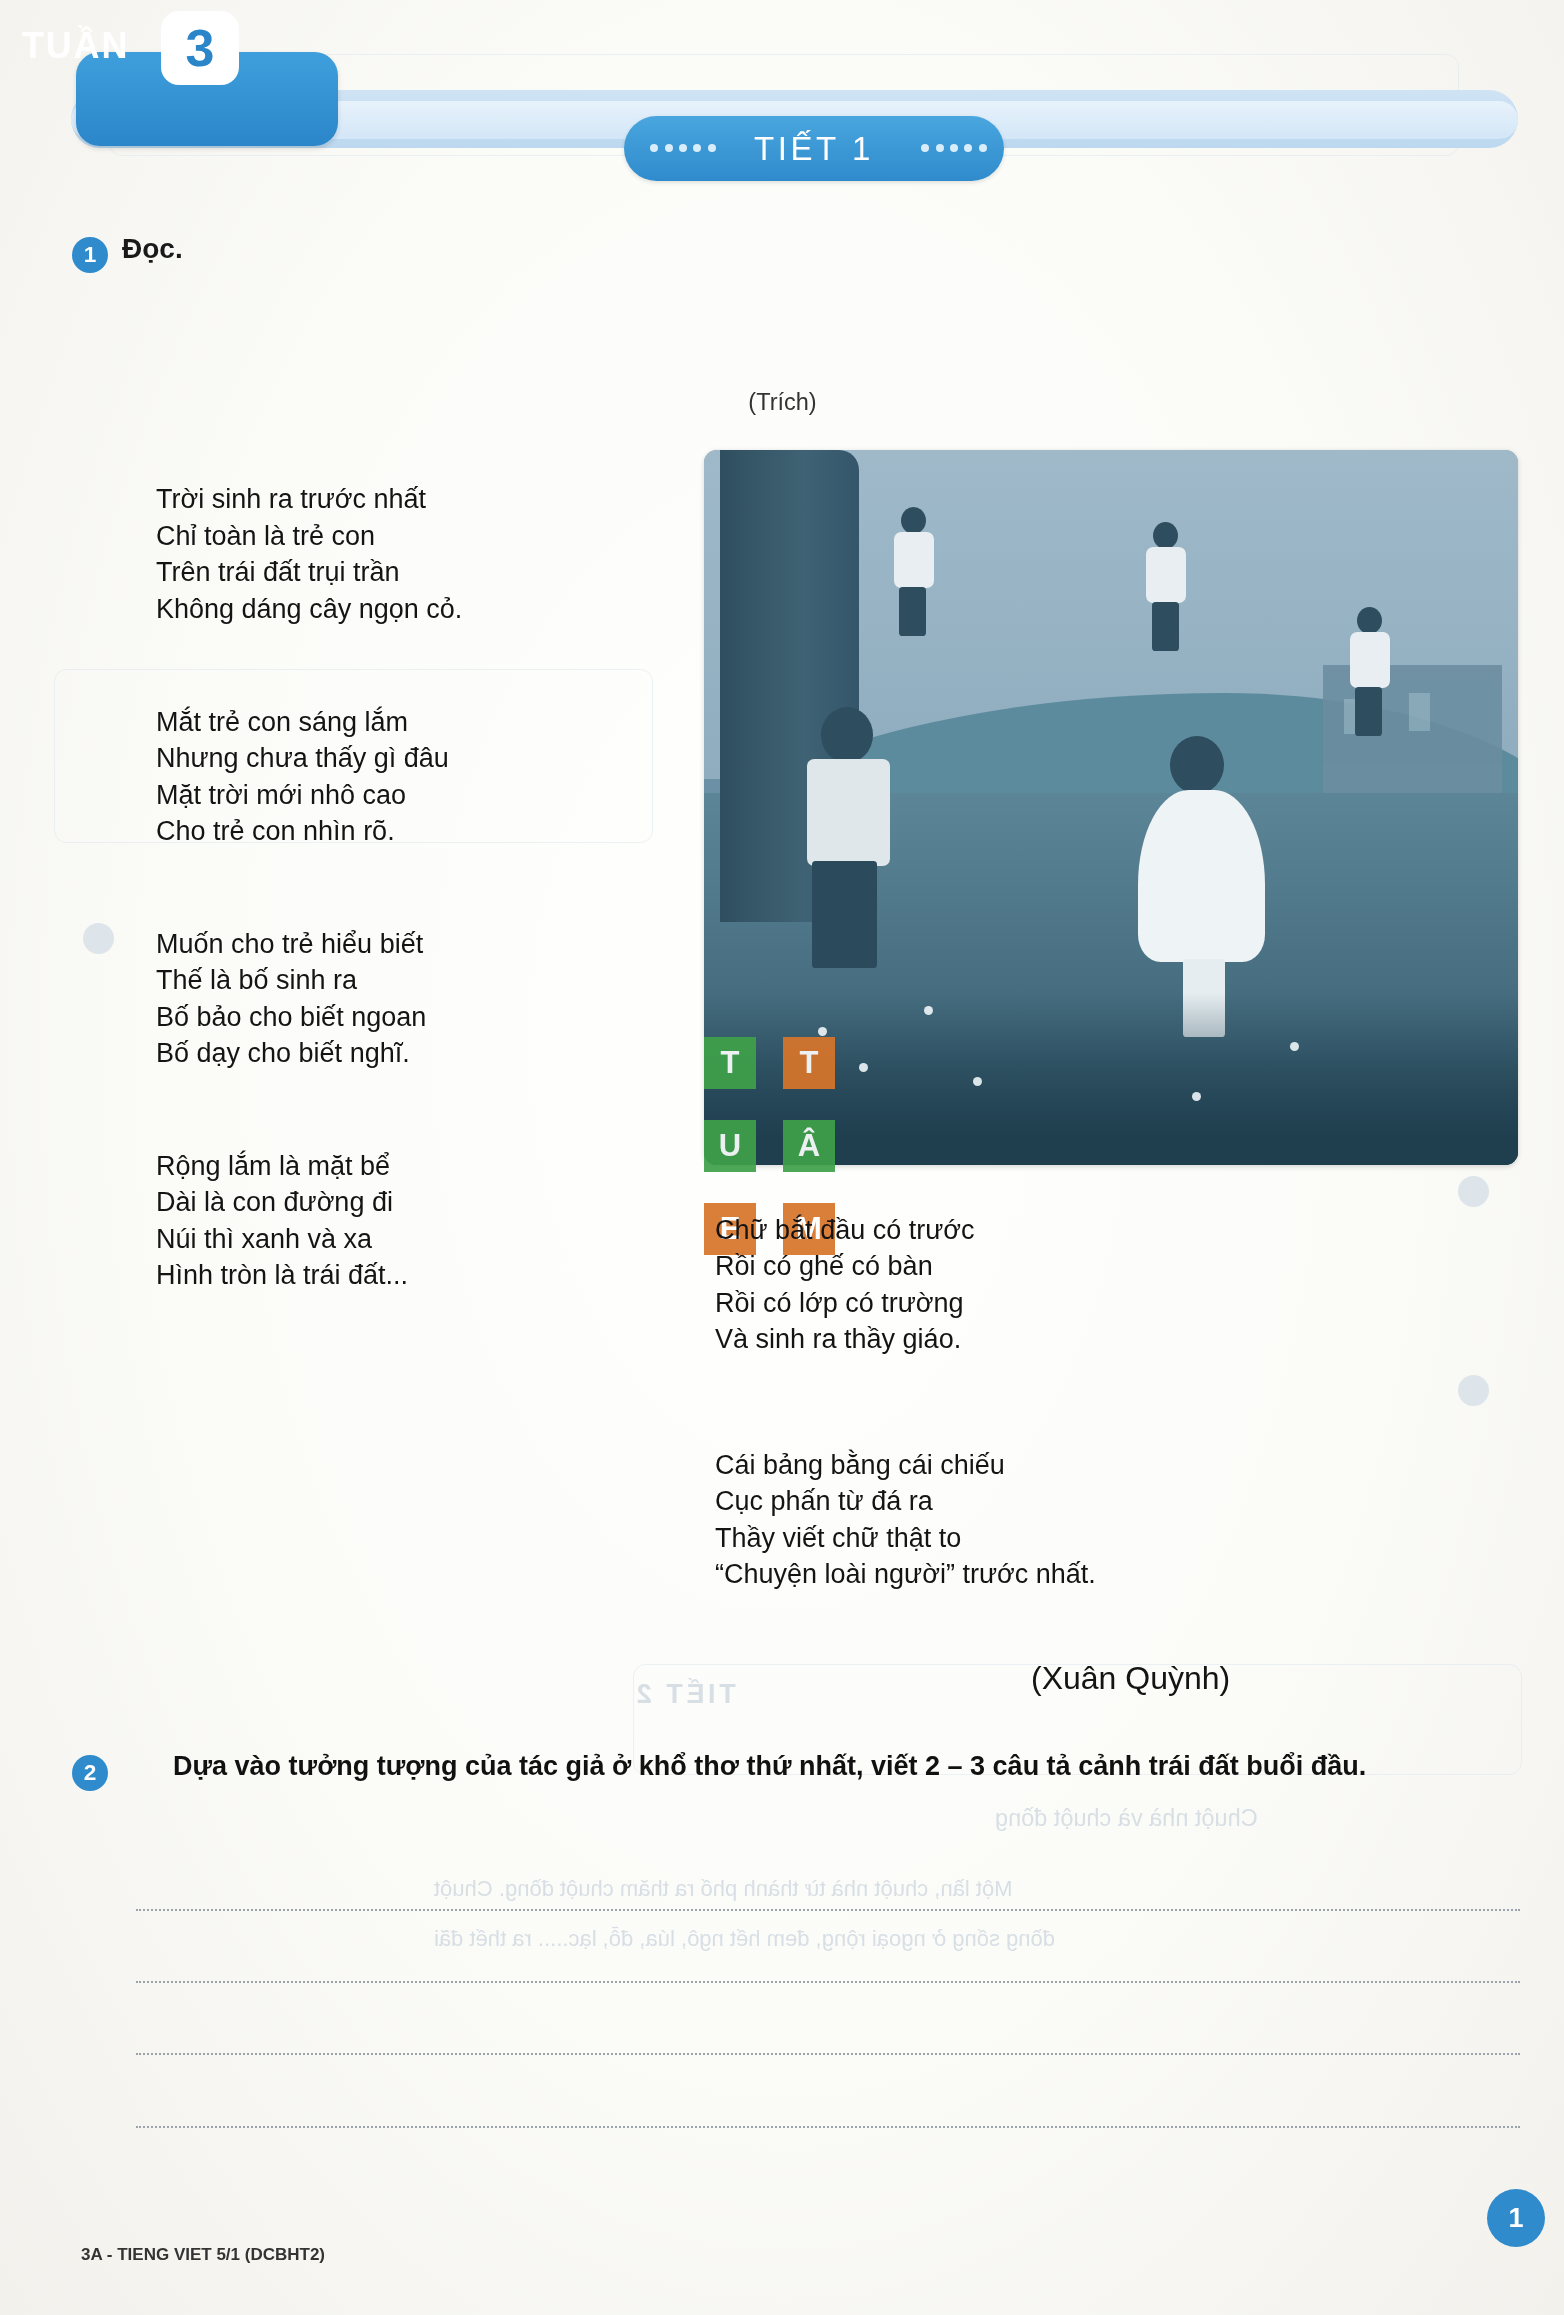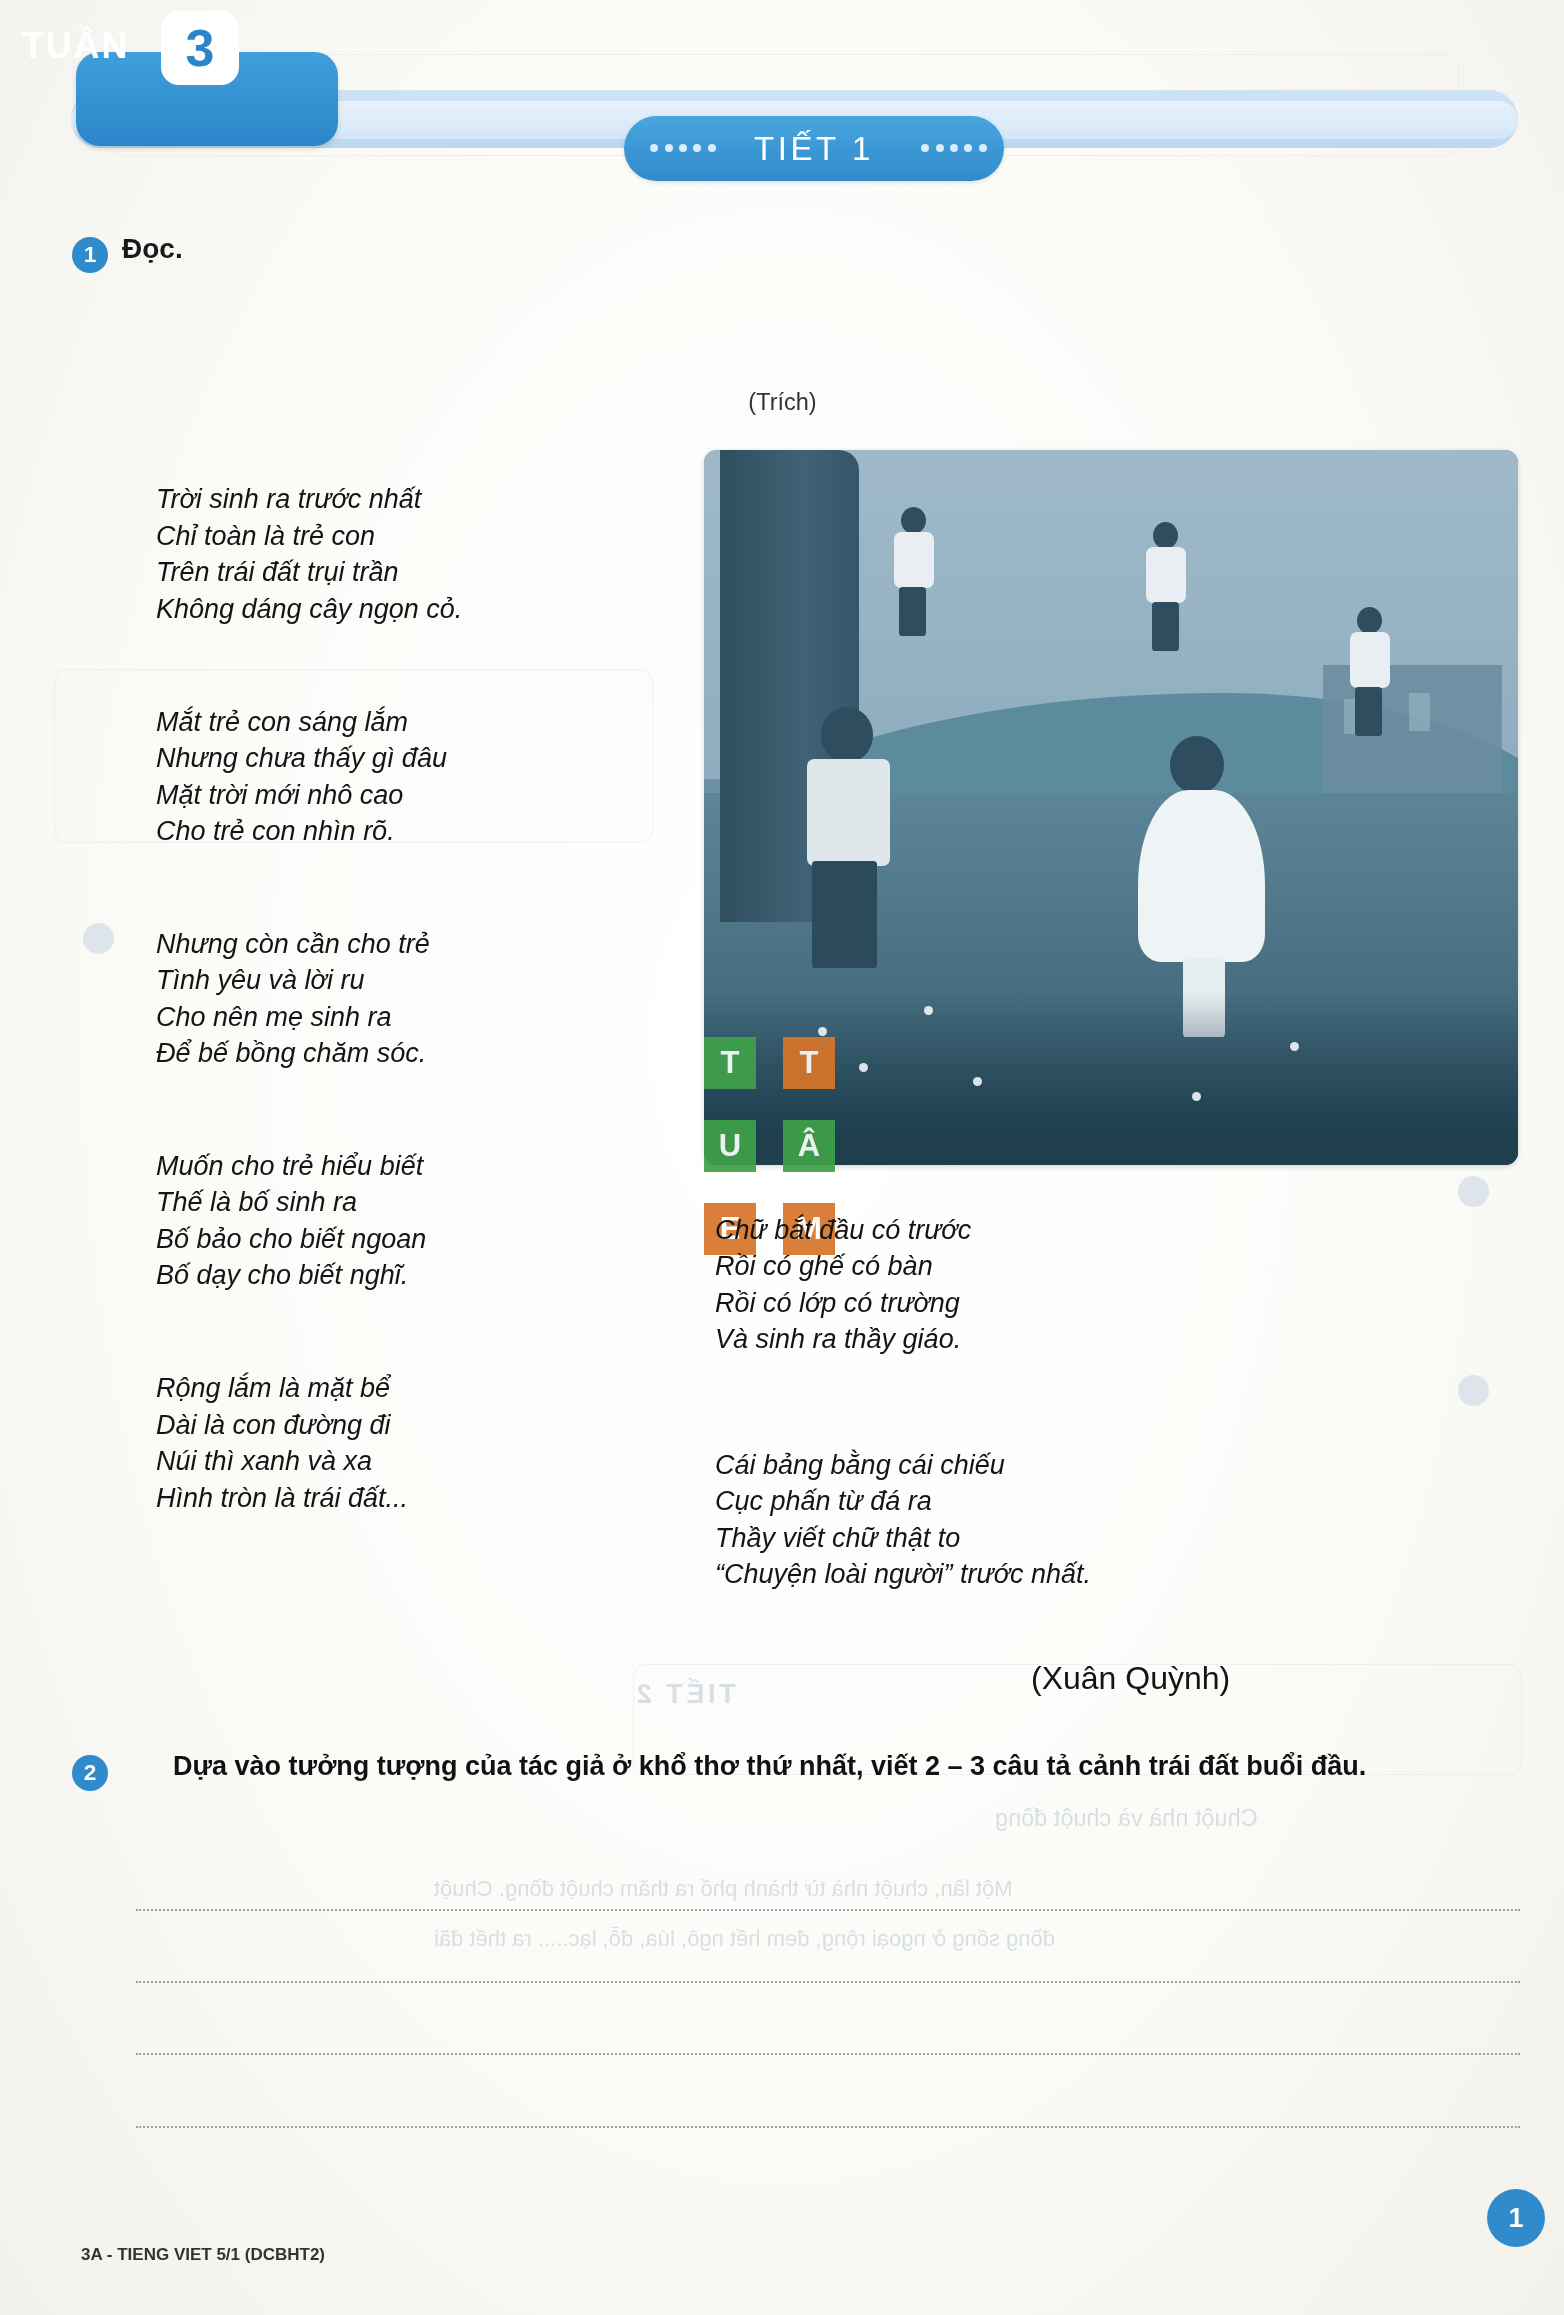--- a/index.html
+++ b/index.html
@@ -188,21 +188,20 @@
     font-size: 23.5px;
     color: #333;
   }
 
   .poem-col {
     position: absolute;
     font-size: 27px;
     color: #141414;
     line-height: 1.35;
     white-space: pre-line;
-    font-style: italic;
   }
   .col-left { left: 156px; top: 445px; width: 507px; }
   .col-right-a { left: 715px; top: 1212px; width: 470px; }
   .col-right-b { left: 715px; top: 1447px; width: 507px; }
 
   .stanza { margin-bottom: 40px; }
 
   .author {
     position: absolute;
     left: 1031px;
@@ -428,24 +427,20 @@
 
   <div class="poem-col col-left">
     <div class="stanza">Trời sinh ra trước nhất
 Chỉ toàn là trẻ con
 Trên trái đất trụi trần
 Không dáng cây ngọn cỏ.</div>
     <div class="stanza">Mắt trẻ con sáng lắm
 Nhưng chưa thấy gì đâu
 Mặt trời mới nhô cao
 Cho trẻ con nhìn rõ.</div>
-    <div class="stanza">Nhưng còn cần cho trẻ
-Tình yêu và lời ru
-Cho nên mẹ sinh ra
-Để bế bồng chăm sóc.</div>
     <div class="stanza">Muốn cho trẻ hiểu biết
 Thế là bố sinh ra
 Bố bảo cho biết ngoan
 Bố dạy cho biết nghĩ.</div>
     <div class="stanza">Rộng lắm là mặt bể
 Dài là con đường đi
 Núi thì xanh và xa
 Hình tròn là trái đất...</div>
   </div>
 

